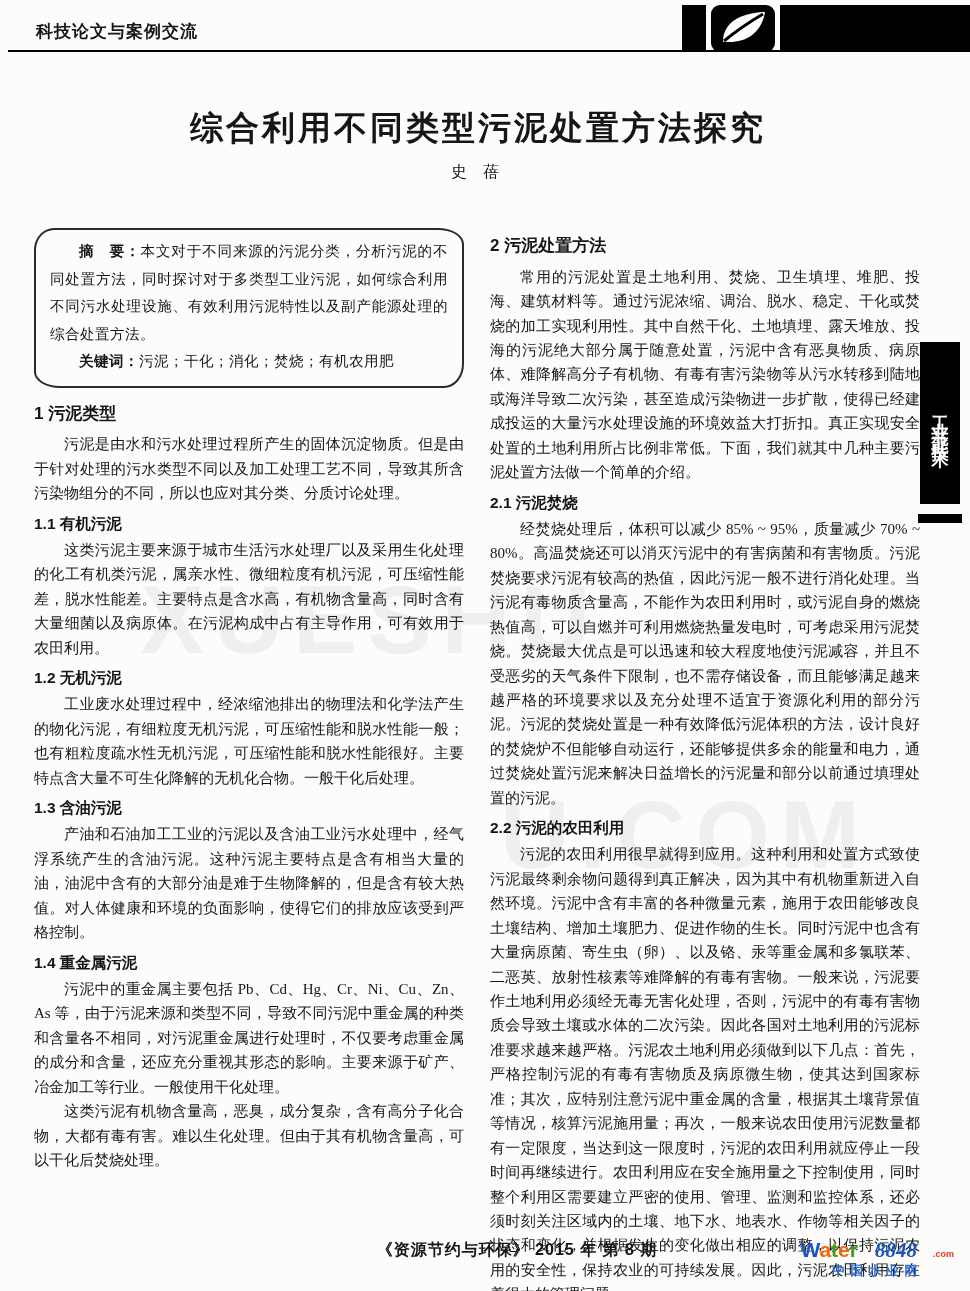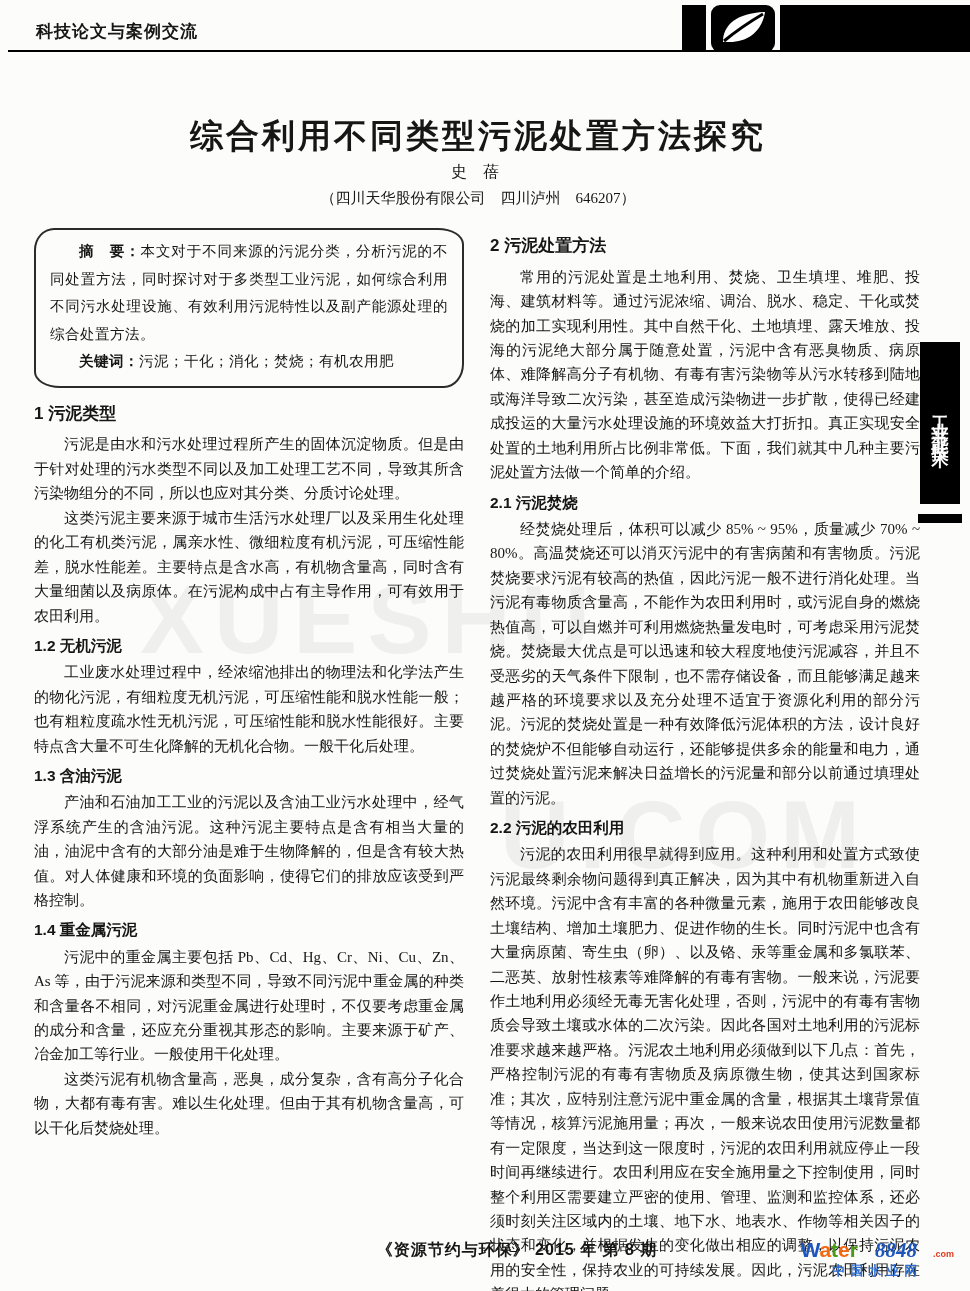--- a/index.html
+++ b/index.html
@@ -18,21 +18,21 @@
     font-family:"Liberation Sans", sans-serif; font-weight:700; font-size:17px; letter-spacing:1px;
   }
   .banner { position:absolute; top:5px; right:0; height:47px; display:flex; align-items:stretch; }
   .banner .b1 { width:24px; background:#000; margin-right:5px; }
   .banner .leafwrap { width:64px; display:flex; }
   .banner .leafwrap svg { width:64px; height:47px; }
   .banner .b2 { width:190px; background:#000; margin-left:5px; }
 
   
   .title {
-    position:absolute; top:114px; left:36px; width:884px; text-align:center;
+    position:absolute; top:106px; left:36px; width:884px; text-align:center;
     font-family:Liberation Sans, sans-serif; font-weight:700; font-size:33px; letter-spacing:3px;
   }
   .author { position:absolute; top:162px; left:36px; width:884px; text-align:center; font-size:16px; letter-spacing:6px; }
   .affil  { position:absolute; top:189px; left:36px; width:884px; text-align:center; font-size:15px; }
 
   
   .content { position:absolute; top:224px; left:34px; width:886px; display:flex; gap:26px; }
   .col { width:430px; flex:0 0 430px; font-size:15px; line-height:1.63; text-align:justify; }
 
   .abstract-box {
@@ -99,32 +99,32 @@
         <path d="M12 37 C 12 19, 27 8, 54 7 C 51 27, 36 38, 16 37 Z" fill="#fff"></path>
         <path d="M13 36 C 24 27, 40 16, 52 9" stroke="#000" stroke-width="3" fill="none"></path>
       </svg>
     </div>
     <div class="b2"></div>
   </div>
   <div class="header-rule"></div>
 
   <div class="title">综合利用不同类型污泥处置方法探究</div>
   <div class="author">史 蓓</div>
-  <div class="affil">（四川天华股份有限公司　四川泸州　646207）</div>
 
   <div class="content">
 
     <div class="col">
       <div class="abstract-box">
         <p><span class="abs-label">摘　要：</span><span>本文对于不同来源的污泥分类，分析污泥的不同处置方法，同时探讨对于多类型工业污泥，如何综合利用不同污水处理设施、有效利用污泥特性以及副产能源处理的综合处置方法。</span></p>
         <p><span class="abs-label">关键词：</span><span>污泥；干化；消化；焚烧；有机农用肥</span></p>
       </div>
 
       <h3 class="h1">1 污泥类型</h3>
       <p class="para">污泥是由水和污水处理过程所产生的固体沉淀物质。但是由于针对处理的污水类型不同以及加工处理工艺不同，导致其所含污染物组分的不同，所以也应对其分类、分质讨论处理。</p>
+      <h4 class="h2">1.1 有机污泥</h4>
       <p class="para">这类污泥主要来源于城市生活污水处理厂以及采用生化处理的化工有机类污泥，属亲水性、微细粒度有机污泥，可压缩性能差，脱水性能差。主要特点是含水高，有机物含量高，同时含有大量细菌以及病原体。在污泥构成中占有主导作用，可有效用于农田利用。</p>
       <h4 class="h2">1.2 无机污泥</h4>
       <p class="para">工业废水处理过程中，经浓缩池排出的物理法和化学法产生的物化污泥，有细粒度无机污泥，可压缩性能和脱水性能一般；也有粗粒度疏水性无机污泥，可压缩性能和脱水性能很好。主要特点含大量不可生化降解的无机化合物。一般干化后处理。</p>
       <h4 class="h2">1.3 含油污泥</h4>
       <p class="para">产油和石油加工工业的污泥以及含油工业污水处理中，经气浮系统产生的含油污泥。这种污泥主要特点是含有相当大量的油，油泥中含有的大部分油是难于生物降解的，但是含有较大热值。对人体健康和环境的负面影响，使得它们的排放应该受到严格控制。</p>
       <h4 class="h2">1.4 重金属污泥</h4>
       <p class="para">污泥中的重金属主要包括 Pb、Cd、Hg、Cr、Ni、Cu、Zn、As 等，由于污泥来源和类型不同，导致不同污泥中重金属的种类和含量各不相同，对污泥重金属进行处理时，不仅要考虑重金属的成分和含量，还应充分重视其形态的影响。主要来源于矿产、冶金加工等行业。一般使用干化处理。</p>
       <p class="para">这类污泥有机物含量高，恶臭，成分复杂，含有高分子化合物，大都有毒有害。难以生化处理。但由于其有机物含量高，可以干化后焚烧处理。</p>
     </div>
 

